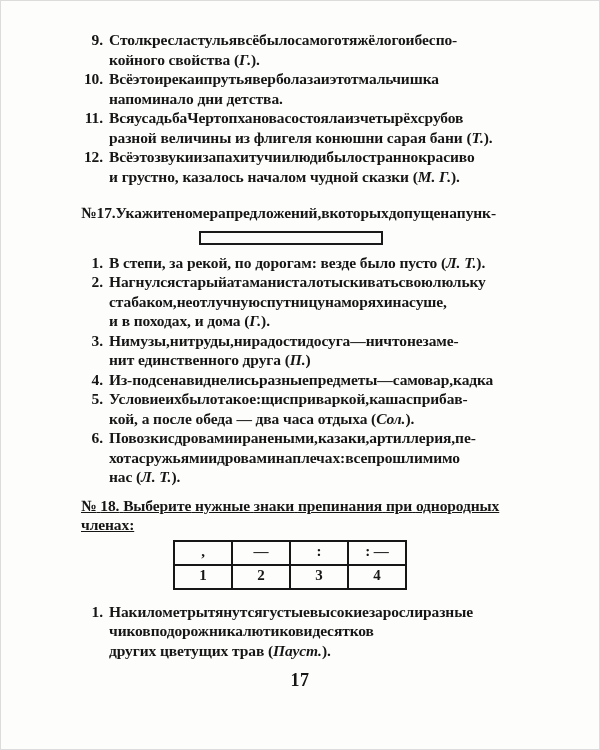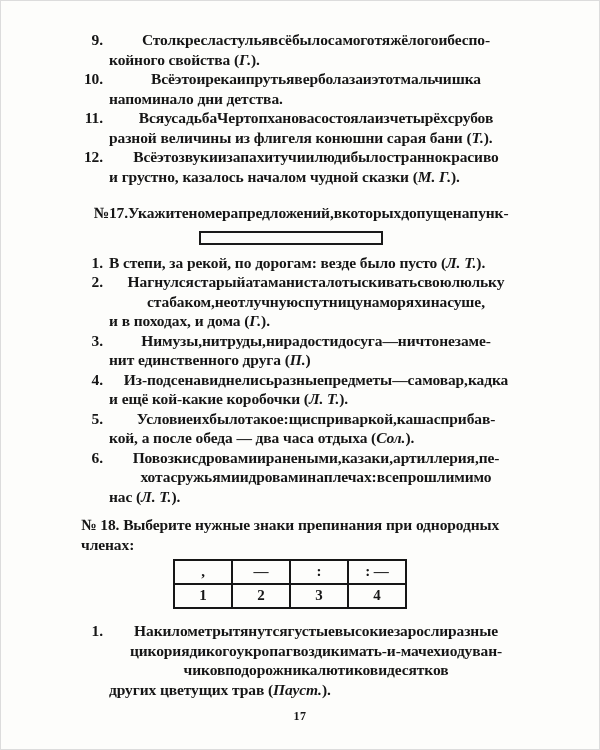--- a/index.html
+++ b/index.html
@@ -16,46 +16,46 @@
     font-size:15.5px;
     letter-spacing:-0.1px;
     overflow:hidden;
   }
   
   .list{padding-left:80px;}
   .item{display:flex;align-items:flex-start;}
   .num{flex:none;width:22px;margin-right:6px;text-align:right;line-height:19.5px;}
   .body{flex:none;width:414px;}
   
-  .tline{display:flex;justify-content:center;line-height:19.5px;}
+  .tline{display:flex;justify-content:flex-start;line-height:19.5px;}
   .tline-last{display:block;line-height:19.5px;}
   .w{white-space:nowrap;}
   
   .exh{padding-left:80px;}
   .exh .body{width:440px;}
   #ex17-heading{margin-top:17px;}
-  #ex18-heading{margin-top:9px;}
+  #ex18-heading{margin-top:9px;text-decoration:underline;}
   
   .answer-box{
     width:180px;height:10px;
     border:2px solid #1a1a1a;
     margin:8px 0 8px 198px;
     background:#fdfdfb;
   }
   
   .punct-table{border-collapse:collapse;margin:5px 0 0 172px;}
   .punct-table td{
     border:2px solid #161616;
     width:56px;height:20px;
     text-align:center;vertical-align:middle;
     font-size:15px;font-weight:700;
     padding:0 0 2px;
   }
   #ex18-list{margin-top:12px;}
-  .page-num{margin-top:10px;text-align:center;font-size:12px;font-weight:700;letter-spacing:0.5px;}
+  .page-num{margin-top:10px;text-align:center;font-size:18px;font-weight:700;letter-spacing:0.5px;}
 </style>
 </head>
 <body>
 
 <div class="page">
 
   <div class="list">
     <div class="item">
       <span class="num">9.</span>
       <div class="body">
@@ -204,21 +204,20 @@
           <div class="tline">
             <span class="w"><span>Из-под</span></span>
             <span class="w"><span>сена</span></span>
             <span class="w"><span>виднелись</span></span>
             <span class="w"><span>разные</span></span>
             <span class="w"><span>предметы</span></span>
             <span class="w"><span>—</span></span>
             <span class="w"><span>самовар,</span></span>
             <span class="w"><span>кадка</span></span>
           </div>
-          <div class="tline tline-last"><span class="w"><span>и</span></span> <span class="w"><span>ещё</span></span> <span class="w"><span>кой-какие</span></span> <span class="w"><span>коробочки</span></span> <span class="w"><span>(</span><i>Л.</i></span> <span class="w"><i>Т.</i><span>).</span></span></div>
         </div>
     </div>
     <div class="item">
       <span class="num">5.</span>
       <div class="body">
           <div class="tline">
             <span class="w"><span>Условие</span></span>
             <span class="w"><span>их</span></span>
             <span class="w"><span>было</span></span>
             <span class="w"><span>такое:</span></span>
@@ -292,28 +291,20 @@
           <div class="tline">
             <span class="w"><span>На</span></span>
             <span class="w"><span>километры</span></span>
             <span class="w"><span>тянутся</span></span>
             <span class="w"><span>густые</span></span>
             <span class="w"><span>высокие</span></span>
             <span class="w"><span>заросли</span></span>
             <span class="w"><span>разные</span></span>
           </div>
           <div class="tline">
-            <span class="w"><span>цикория</span></span>
-            <span class="w"><span>дикого</span></span>
-            <span class="w"><span>укропа</span></span>
-            <span class="w"><span>гвоздики</span></span>
-            <span class="w"><span>мать-и-мачехи</span></span>
-            <span class="w"><span>одуван-</span></span>
-          </div>
-          <div class="tline">
             <span class="w"><span>чиков</span></span>
             <span class="w"><span>подорожника</span></span>
             <span class="w"><span>лютиков</span></span>
             <span class="w"><span>и</span></span>
             <span class="w"><span>десятков</span></span>
           </div>
           <div class="tline tline-last"><span class="w"><span>других</span></span> <span class="w"><span>цветущих</span></span> <span class="w"><span>трав</span></span> <span class="w"><span>(</span><i>Пауст.</i><span>).</span></span></div>
         </div>
     </div>
   </div>

